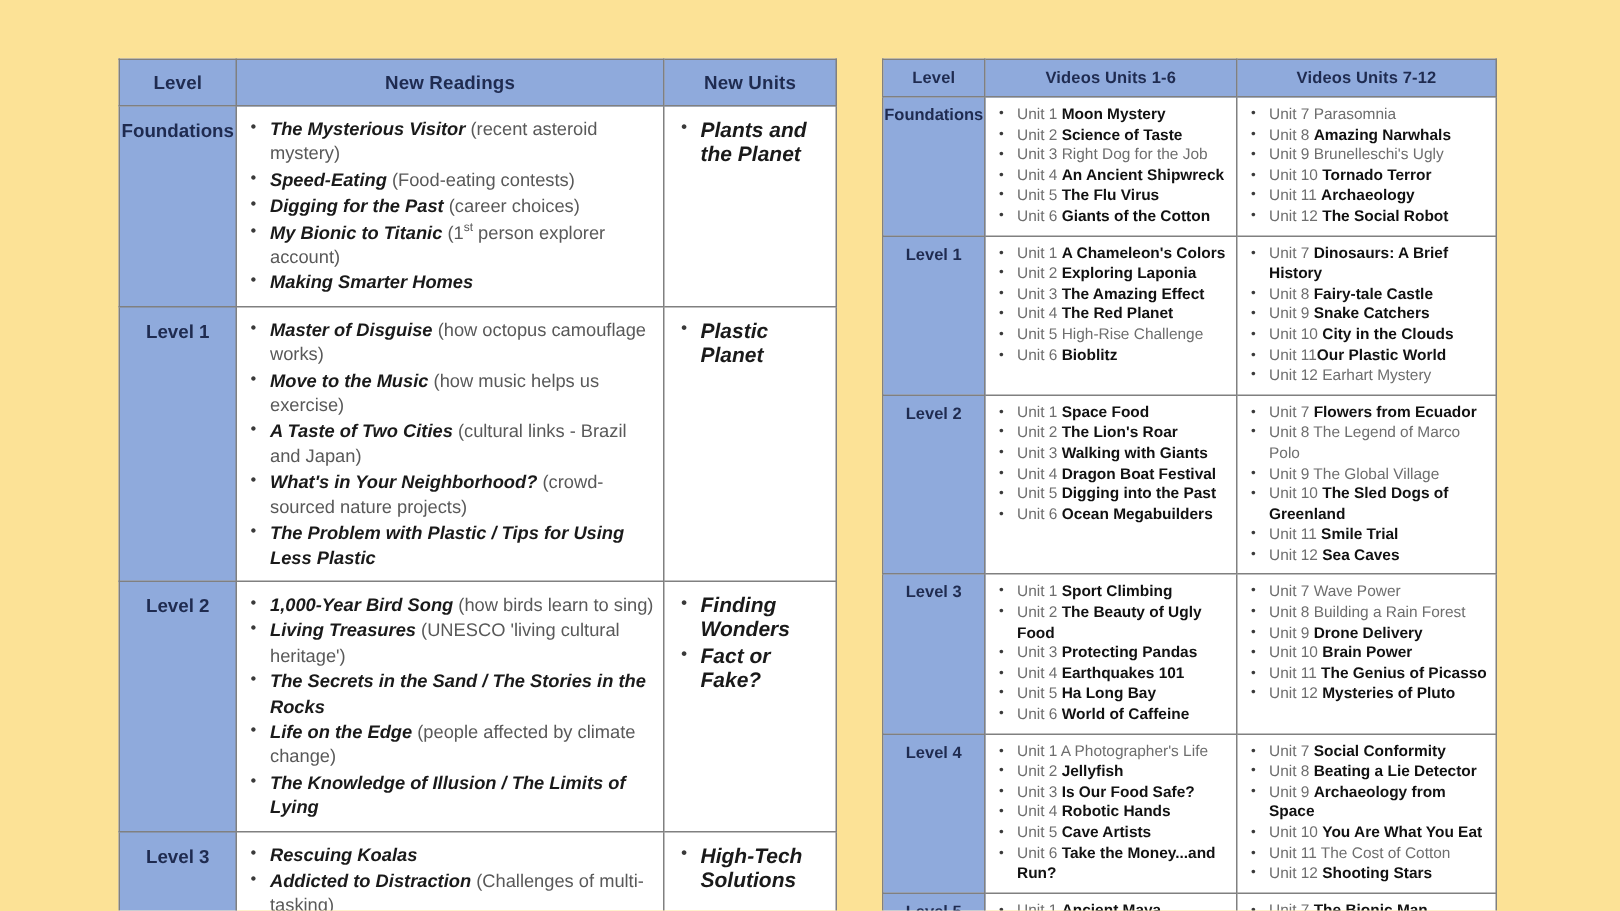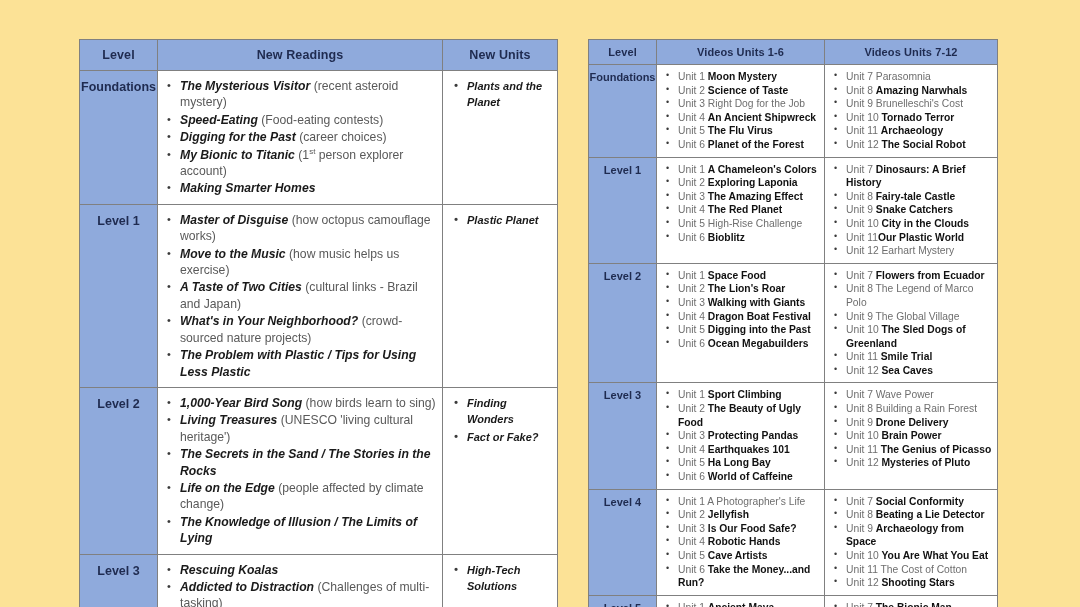--- a/index.html
+++ b/index.html
@@ -85,21 +85,21 @@
     font-weight: bold;
     font-style: italic;
   }
   #tbl-readings .units ul {
     padding-left: 24px;
   }
   #tbl-readings .units li {
     font-style: italic;
     font-weight: bold;
     color: #1A1A1A;
-    font-size: 11px;
+    font-size: 14px;
     line-height: 16.4px;
   }
   sup { font-size: 8px; vertical-align: super; line-height: 0; }
 
   
   #tbl-videos {
     left: 588px;
     top: 39px;
     width: 409px;
   }
@@ -237,28 +237,28 @@
     <tbody id="videos-body">
         <tr style="height: 78px;">
           <td class="lvl">Foundations</td>
           <td>
             <ul>
               <li>Unit 1 <b>Moon Mystery</b></li>
               <li>Unit 2 <b>Science of Taste</b></li>
               <li class="plain">Unit 3 <b>Right Dog for the Job</b></li>
               <li>Unit 4 <b>An Ancient Shipwreck</b></li>
               <li>Unit 5 <b>The Flu Virus</b></li>
-              <li>Unit 6 <b>Planet of the Forest</b></li>
+              <li>Unit 6 <b>Giants of the Cotton</b></li>
             </ul>
           </td>
           <td>
             <ul>
               <li class="plain">Unit 7 <b>Parasomnia</b></li>
               <li>Unit 8 <b>Amazing Narwhals</b></li>
-              <li class="plain">Unit 9 <b>Brunelleschi's Cost</b></li>
+              <li class="plain">Unit 9 <b>Brunelleschi's Ugly</b></li>
               <li>Unit 10 <b>Tornado Terror</b></li>
               <li>Unit 11 <b>Archaeology</b></li>
               <li>Unit 12 <b>The Social Robot</b></li>
             </ul>
           </td>
         </tr>
         <tr style="height: 74px;">
           <td class="lvl">Level 1</td>
           <td>
             <ul>

